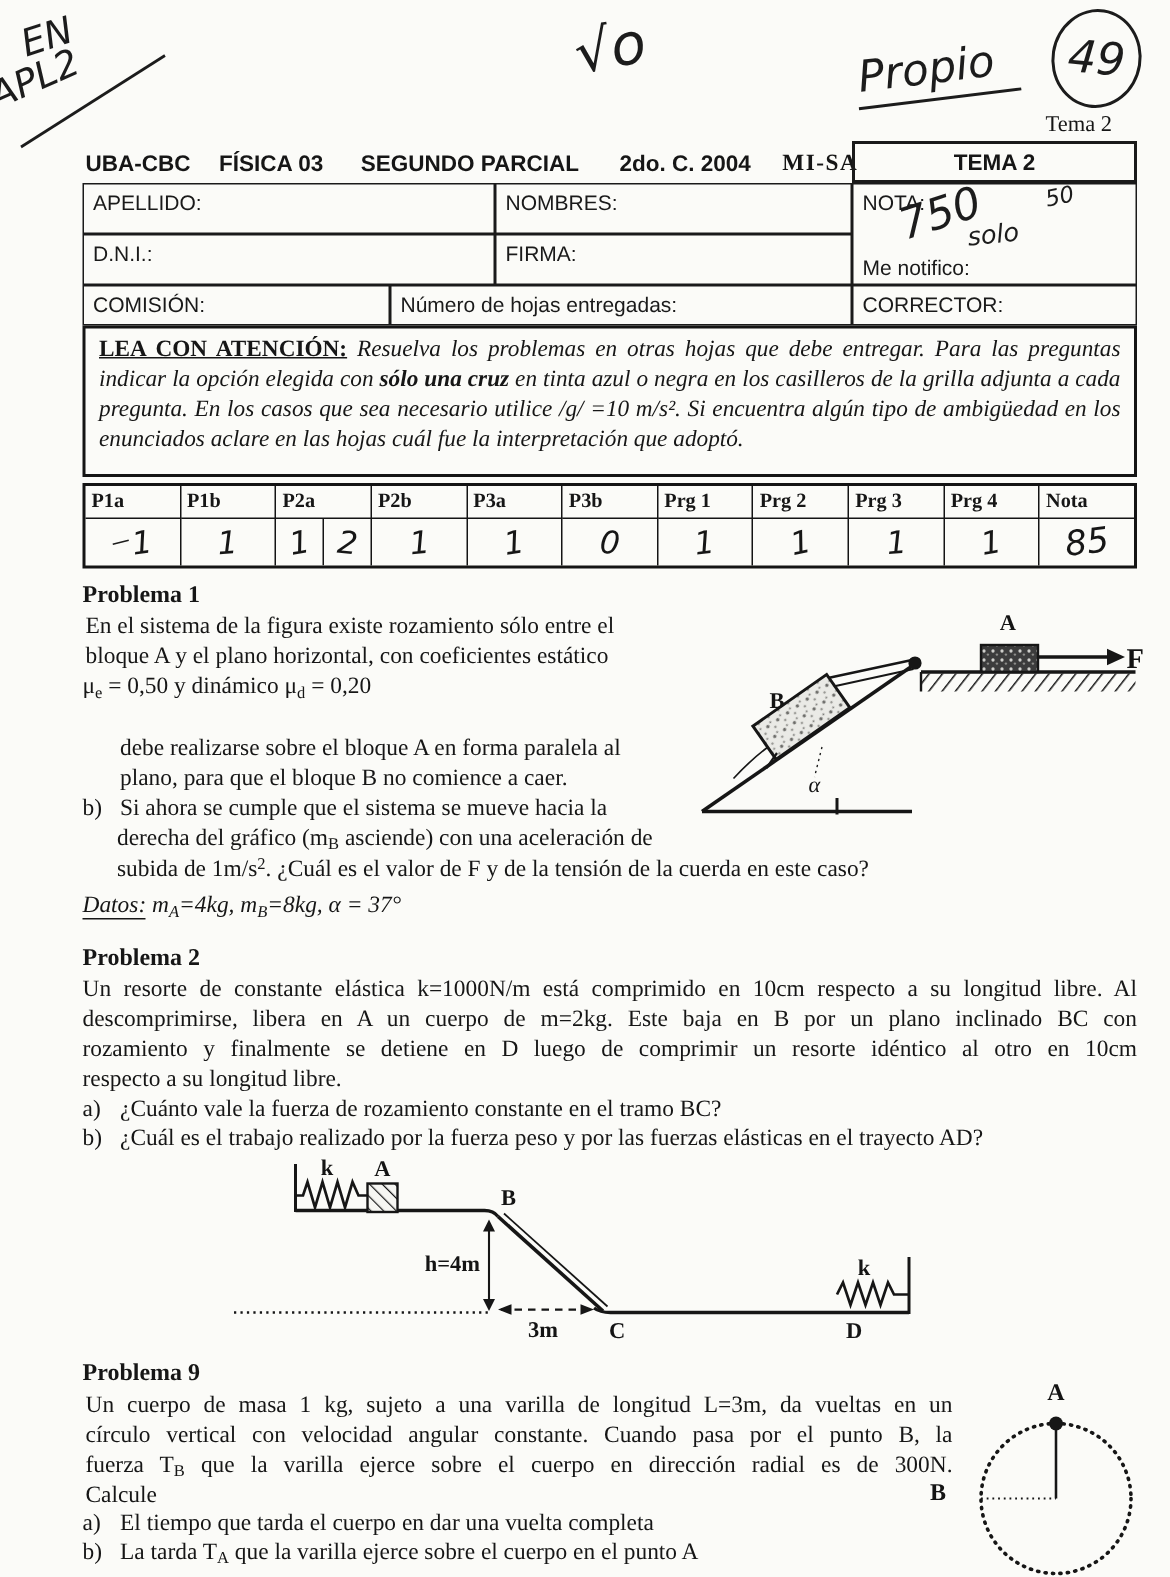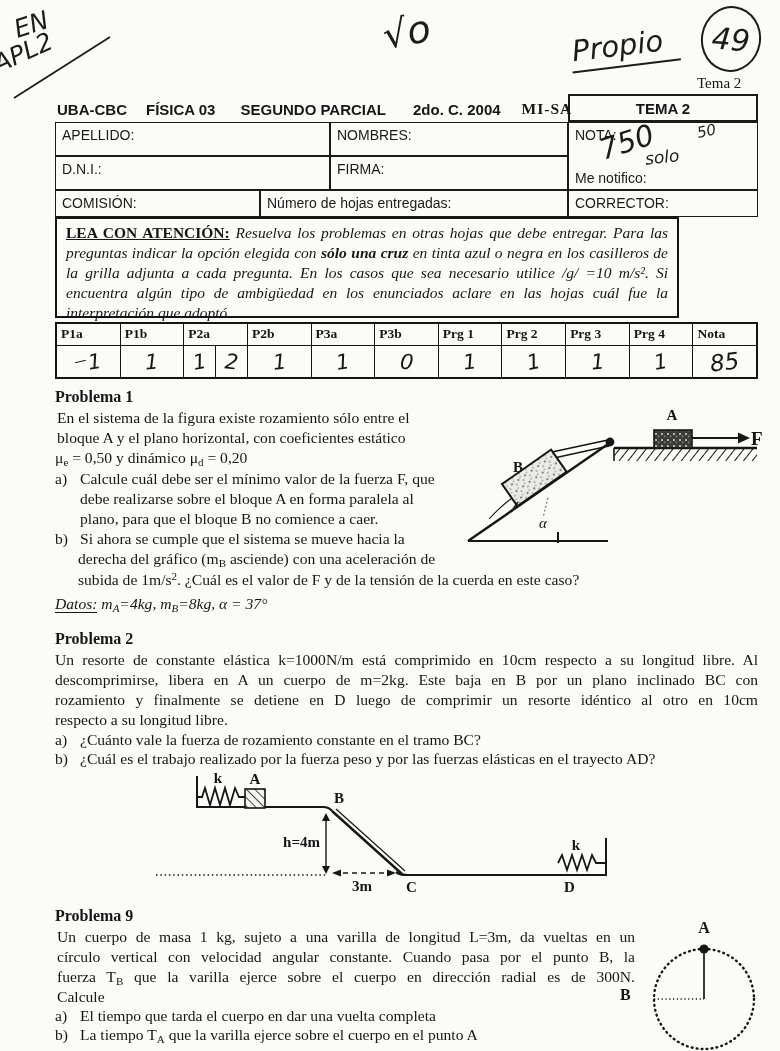--- a/index.html
+++ b/index.html
@@ -120,21 +120,21 @@
 <div class="cell" style="left:55px;top:190px;width:205px;height:27px;">
   <span>COMISIÓN:</span>
 </div>
 <div class="cell" style="left:260px;top:190px;width:308px;height:27px;">
   <span>Número de hojas entregadas:</span>
 </div>
 <div class="cell" style="left:568px;top:190px;width:190px;height:27px;">
   <span>CORRECTOR:</span>
 </div>
 
-<div class="lea-box" style="left:55px;top:217px;width:624px;height:101px;">
+<div class="lea-box" style="left:55px;top:217px;width:703px;height:101px;">
   <div class="lea-body">
     <span class="lea-lead">LEA CON ATENCIÓN:</span><span> Resuelva los problemas en otras hojas que debe entregar. Para las preguntas indicar la opción elegida con </span><span class="bold">sólo una cruz</span><span> en tinta azul o negra en los casilleros de la grilla adjunta a cada pregunta. En los casos que sea necesario utilice /g/ =10 m/s². Si encuentra algún tipo de ambigüedad en los enunciados aclare en las hojas cuál fue la interpretación que adoptó.</span>
   </div>
 </div>
 
 <div class="grid" style="left:55px;top:322px;width:703px;height:57px;">
   <div class="grow ghead">
     <div class="gcell">P1a</div>
     <div class="gcell">P1b</div>
     <div class="gcell">P2a</div>
@@ -191,23 +191,20 @@
       </div>
   </div>
 </div>
 
 <div class="prob" style="left:55px;top:388px;width:705px;height:235px;">
   <div class="pheading" style="left:0;top:0;">Problema 1</div>
   <div class="pline" style="left:2px;top:21px;">En el sistema de la figura existe rozamiento sólo entre el</div>
   <div class="pline" style="left:2px;top:41px;">bloque A y el plano horizontal, con coeficientes estático</div>
   <div class="pline" style="left:0;top:61px;">
     <span>μ</span><sub>e</sub><span> = 0,50 y dinámico μ</span><sub>d</sub><span> = 0,20</span>
-  </div>
-  <div class="pline" style="left:0;top:82px;">
-    <span class="itemlab">a)</span><span>Calcule cuál debe ser el mínimo valor de la fuerza F, que</span>
   </div>
   <div class="pline" style="left:25px;top:102px;">debe realizarse sobre el bloque A en forma paralela al</div>
   <div class="pline" style="left:25px;top:122px;">plano, para que el bloque B no comience a caer.</div>
   <div class="pline" style="left:0;top:142px;">
     <span class="itemlab">b)</span><span>Si ahora se cumple que el sistema se mueve hacia la</span>
   </div>
   <div class="pline" style="left:23px;top:162px;">
     <span>derecha del gráfico (m</span><sub>B</sub><span> asciende) con una aceleración de</span>
   </div>
   <div class="pline" style="left:23px;top:182px;">
@@ -328,21 +325,21 @@
   <div class="jline" style="left:2px;top:21px;width:578px;">Un cuerpo de masa 1 kg, sujeto a una varilla de longitud L=3m, da vueltas en un</div>
   <div class="jline" style="left:2px;top:41px;width:578px;">círculo vertical con velocidad angular constante. Cuando pasa por el punto B, la</div>
   <div class="jline" style="left:2px;top:61px;width:578px;">
     <span>fuerza T</span><sub>B</sub><span> que la varilla ejerce sobre el cuerpo en dirección radial es de 300N.</span>
   </div>
   <div class="pline" style="left:2px;top:81px;">Calcule</div>
   <div class="pline" style="left:0;top:100px;">
     <span class="itemlab">a)</span><span>El tiempo que tarda el cuerpo en dar una vuelta completa</span>
   </div>
   <div class="pline" style="left:0;top:119px;">
-    <span class="itemlab">b)</span><span>La tiempo T</span><sub>A</sub><span> que la varilla ejerce sobre el cuerpo en el punto A</span>
+    <span class="itemlab">b)</span><span>La tarda T</span><sub>A</sub><span> que la varilla ejerce sobre el cuerpo en el punto A</span>
   </div>
 </div>
 
 <svg class="abs" style="left:616px;top:912px;" width="164" height="139" viewBox="0 0 164 139">
   <circle cx="88" cy="87" r="50" fill="none" stroke="#161616" stroke-width="2.4" stroke-dasharray="0.8 4.2" stroke-linecap="round"></circle>
   <line x1="88" y1="37" x2="88" y2="87" stroke="#161616" stroke-width="1.7"></line>
   <line x1="38" y1="87" x2="88" y2="87" stroke="#161616" stroke-width="1.4" stroke-dasharray="1.2 2.6"></line>
   <circle cx="88" cy="37" r="4.6" fill="#161616"></circle>
   <text x="88" y="21" text-anchor="middle" font-weight="bold" font-size="16">A</text>
   <text x="4" y="88" font-weight="bold" font-size="16">B</text>

